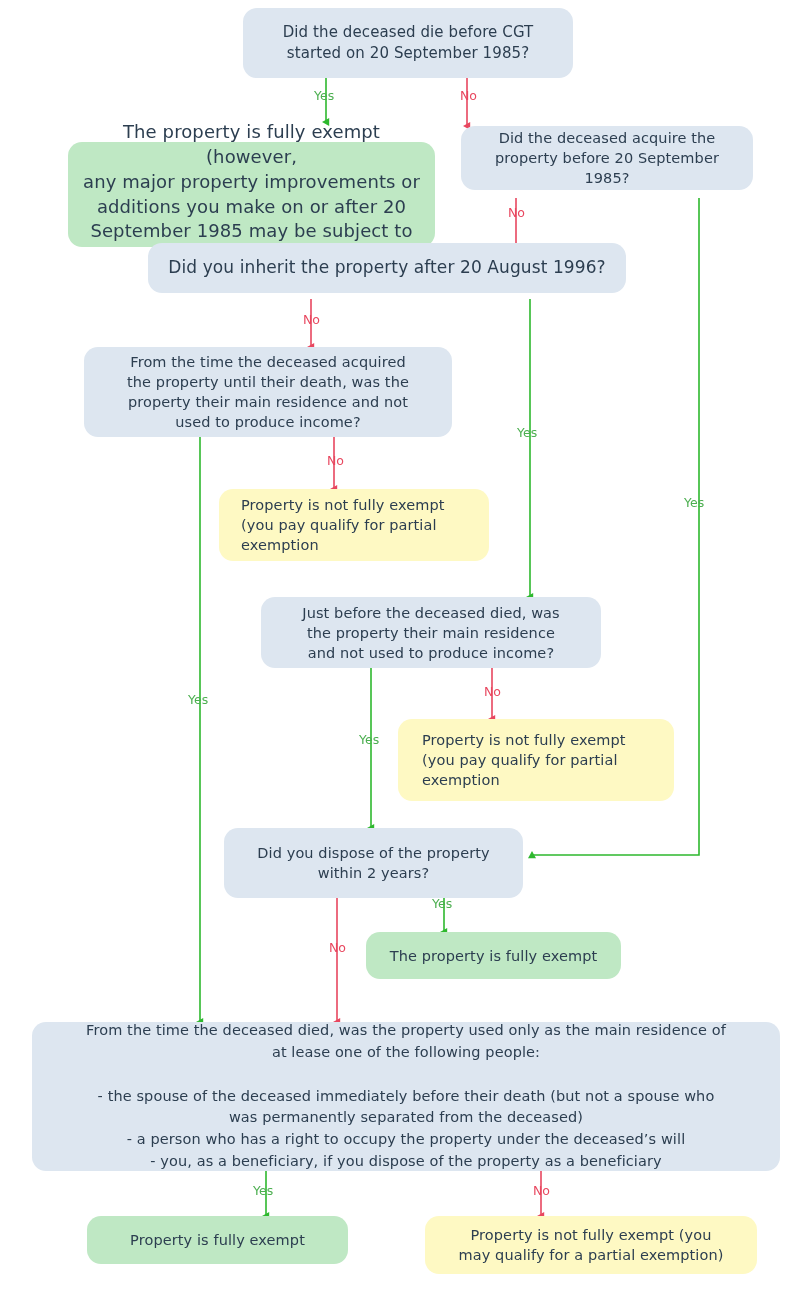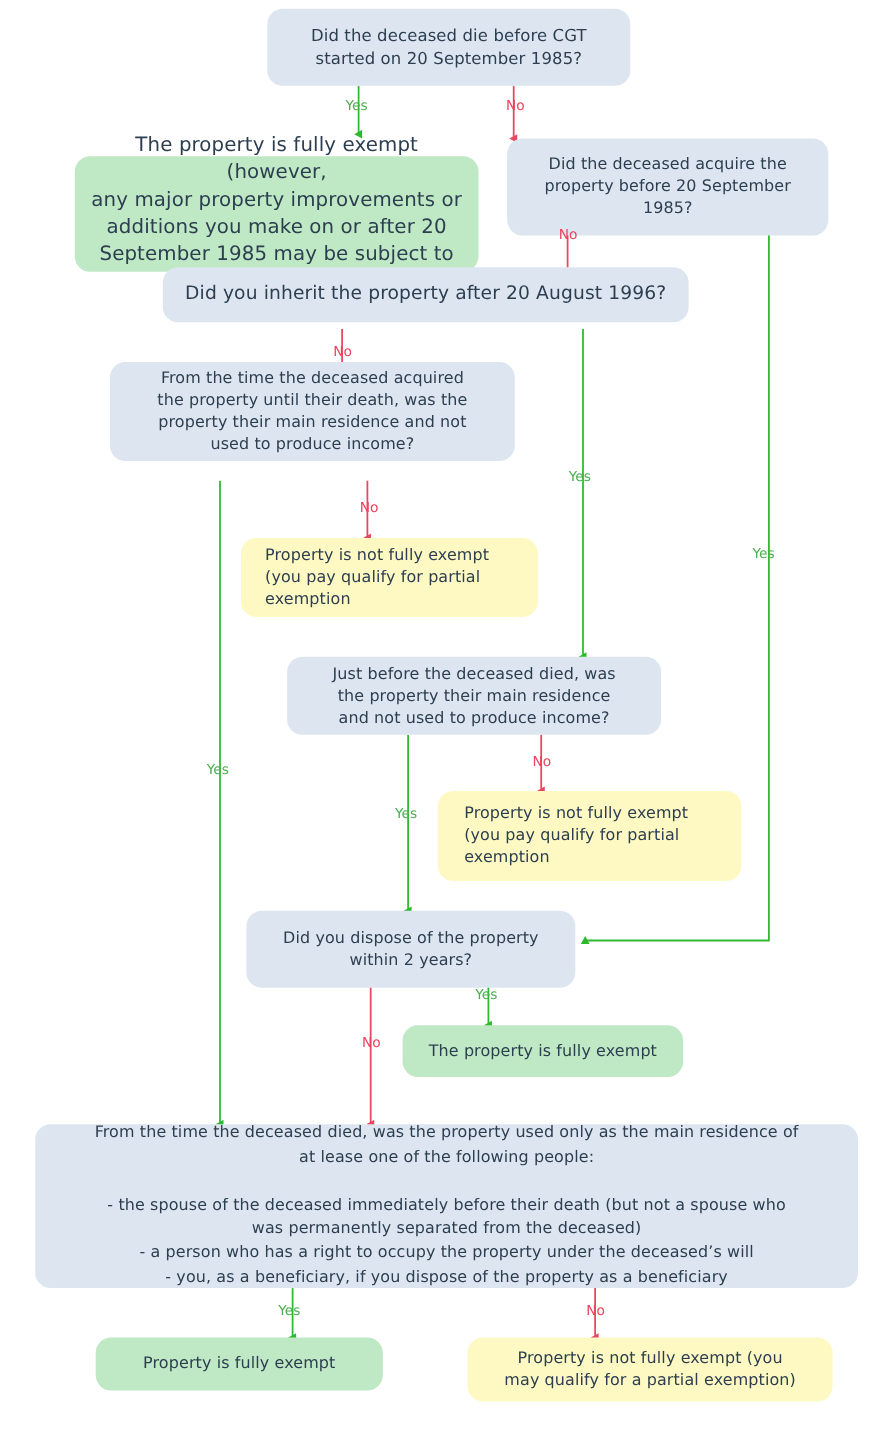--- a/index.html
+++ b/index.html
@@ -143,31 +143,31 @@
 started on 20 September 1985?</span>
   </div>
 
   <div class="node exempt" style="left:68px; top:122px; width:367px; height:105px; font-size:18px;margin-top:20px;">
     <span class="txt">The property is fully exempt (however,
 any major property improvements or
 additions you make on or after 20
 September 1985 may be subject to CGT</span>
   </div>
 
-  <div class="node question" style="left:461px; top:126px; width:292px; height:88px; font-size:14.5px;">
+  <div class="node question" style="left:461px; top:126px; width:292px; height:64px; font-size:14.5px;">
     <span class="txt">Did the deceased acquire the
 property before 20 September
 1985?</span>
   </div>
 
   <div class="node question" style="left:148px; top:243px; width:478px; height:50px; font-size:17px;">
     <span class="txt">Did you inherit the property after 20 August 1996?</span>
   </div>
 
-  <div class="node question" style="left:84px; top:329px; width:368px; height:90px; font-size:14.5px;margin-left:16px;">
+  <div class="node question" style="left:84px; top:347px; width:368px; height:90px; font-size:14.5px;">
     <span class="txt">From the time the deceased acquired
 the property until their death, was the
 property their main residence and not
 used to produce income?</span>
   </div>
 
   <div class="node notexempt leftish" style="left:219px; top:489px; width:270px; height:72px; font-size:14.5px; justify-content:flex-start;">
     <span class="txt" style="text-align:left; padding-left:8px;">Property is not fully exempt
 (you pay qualify for partial
 exemption</span>

